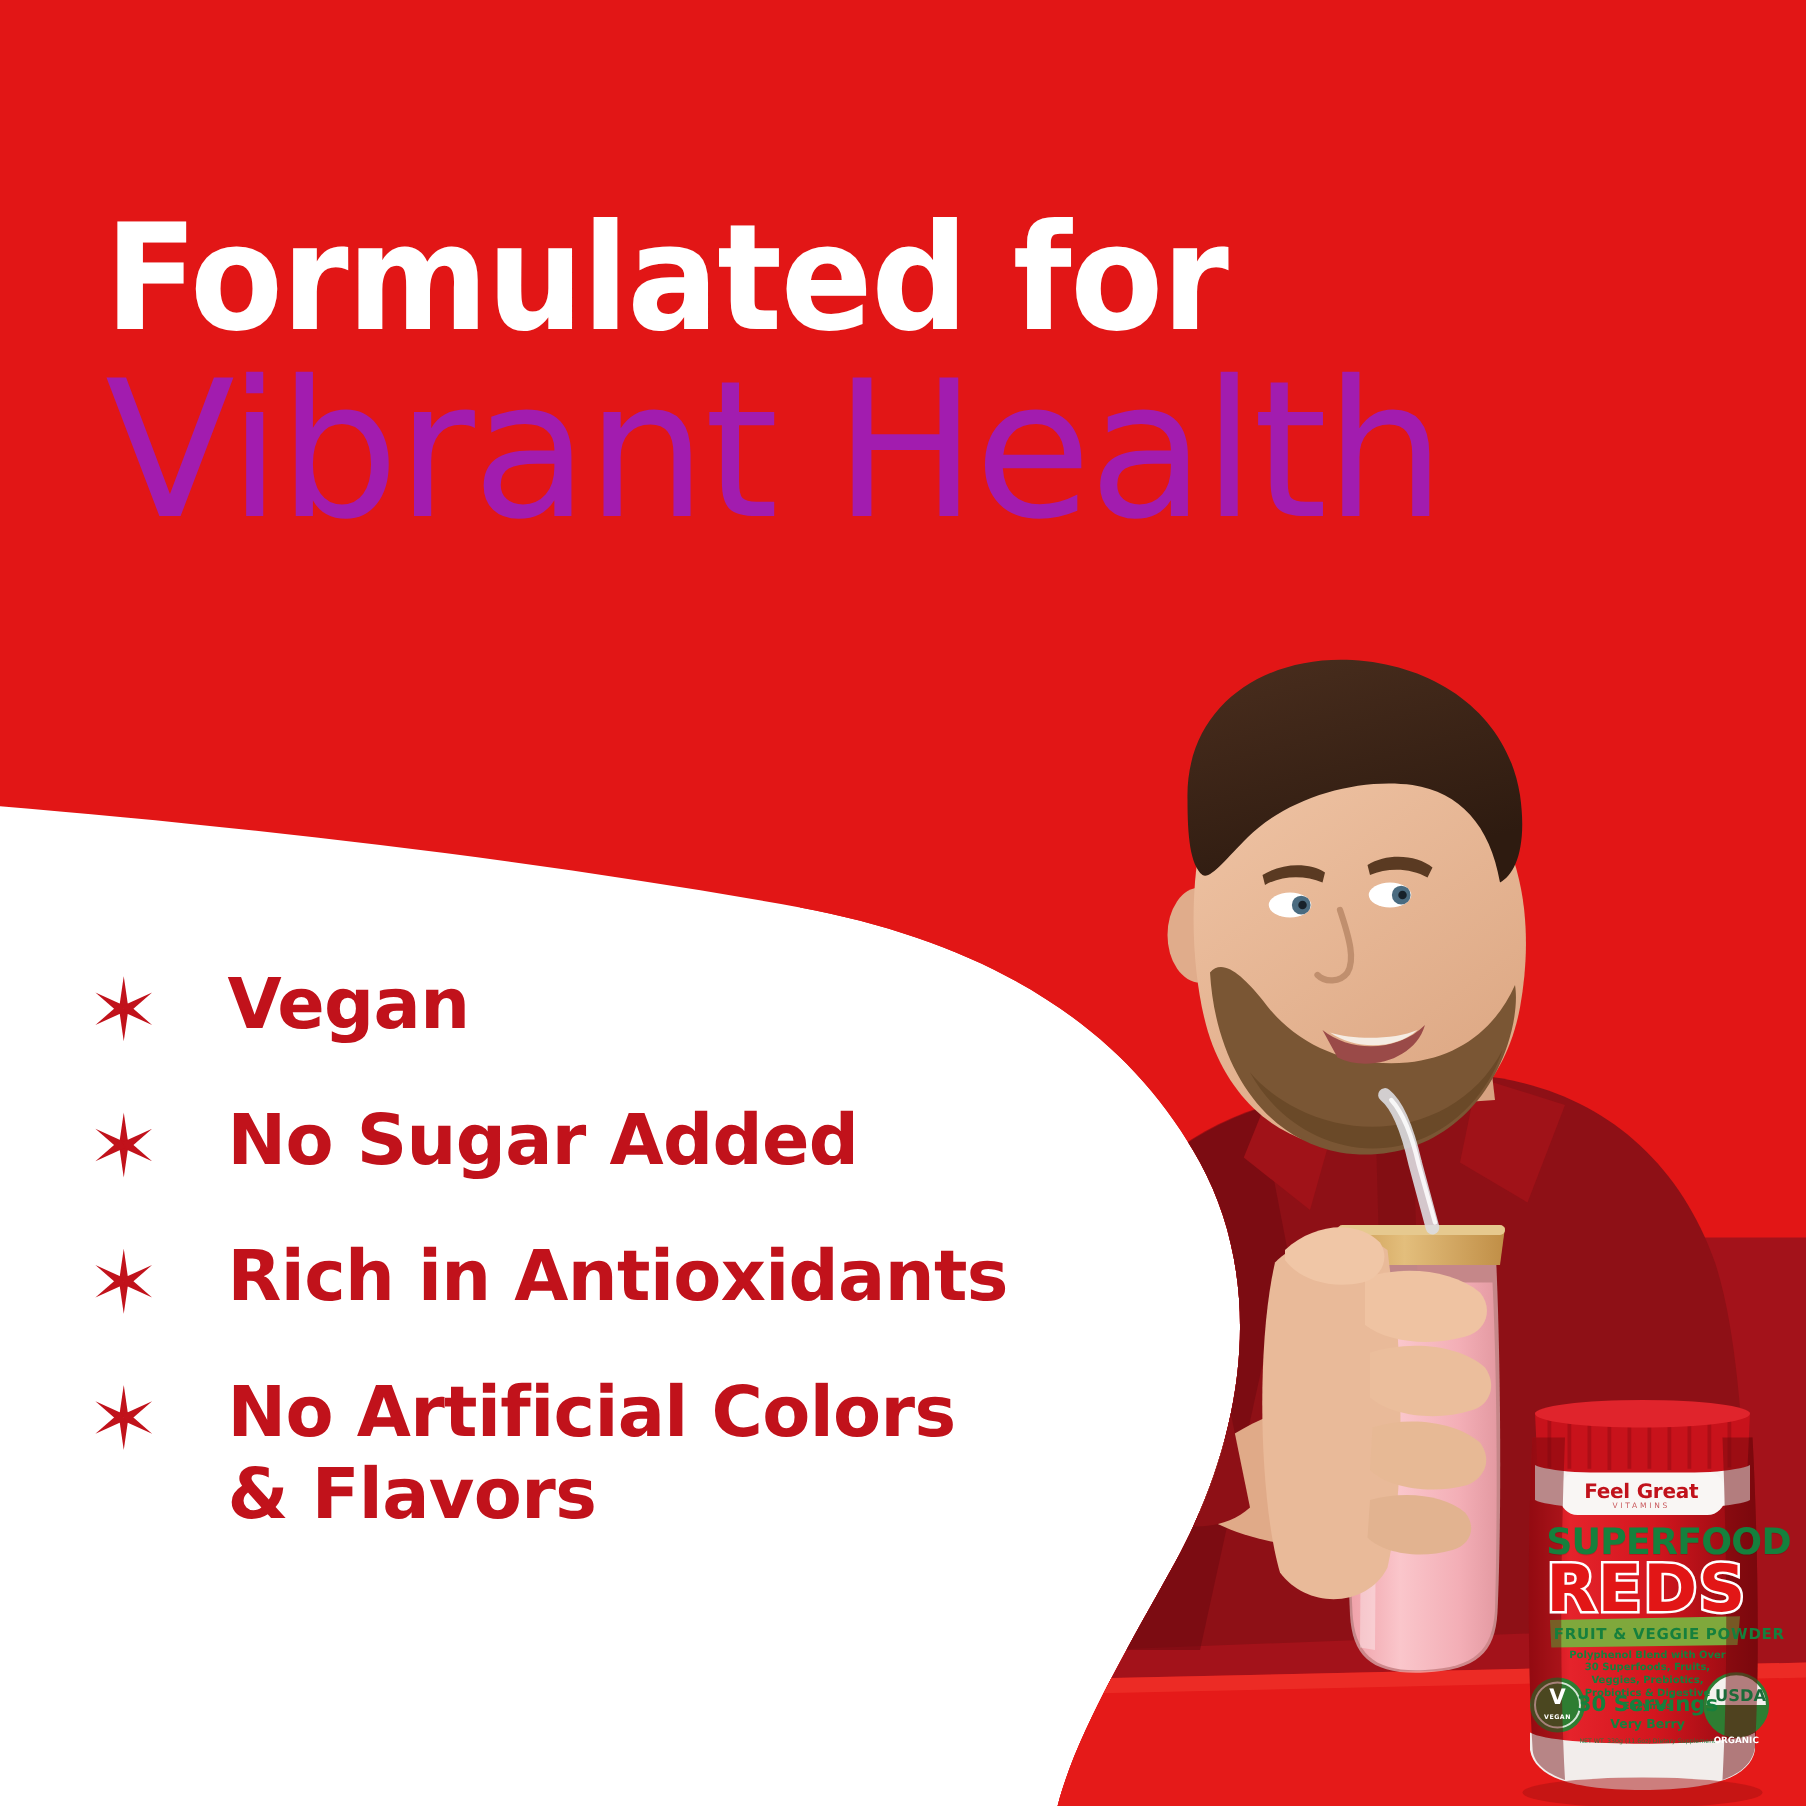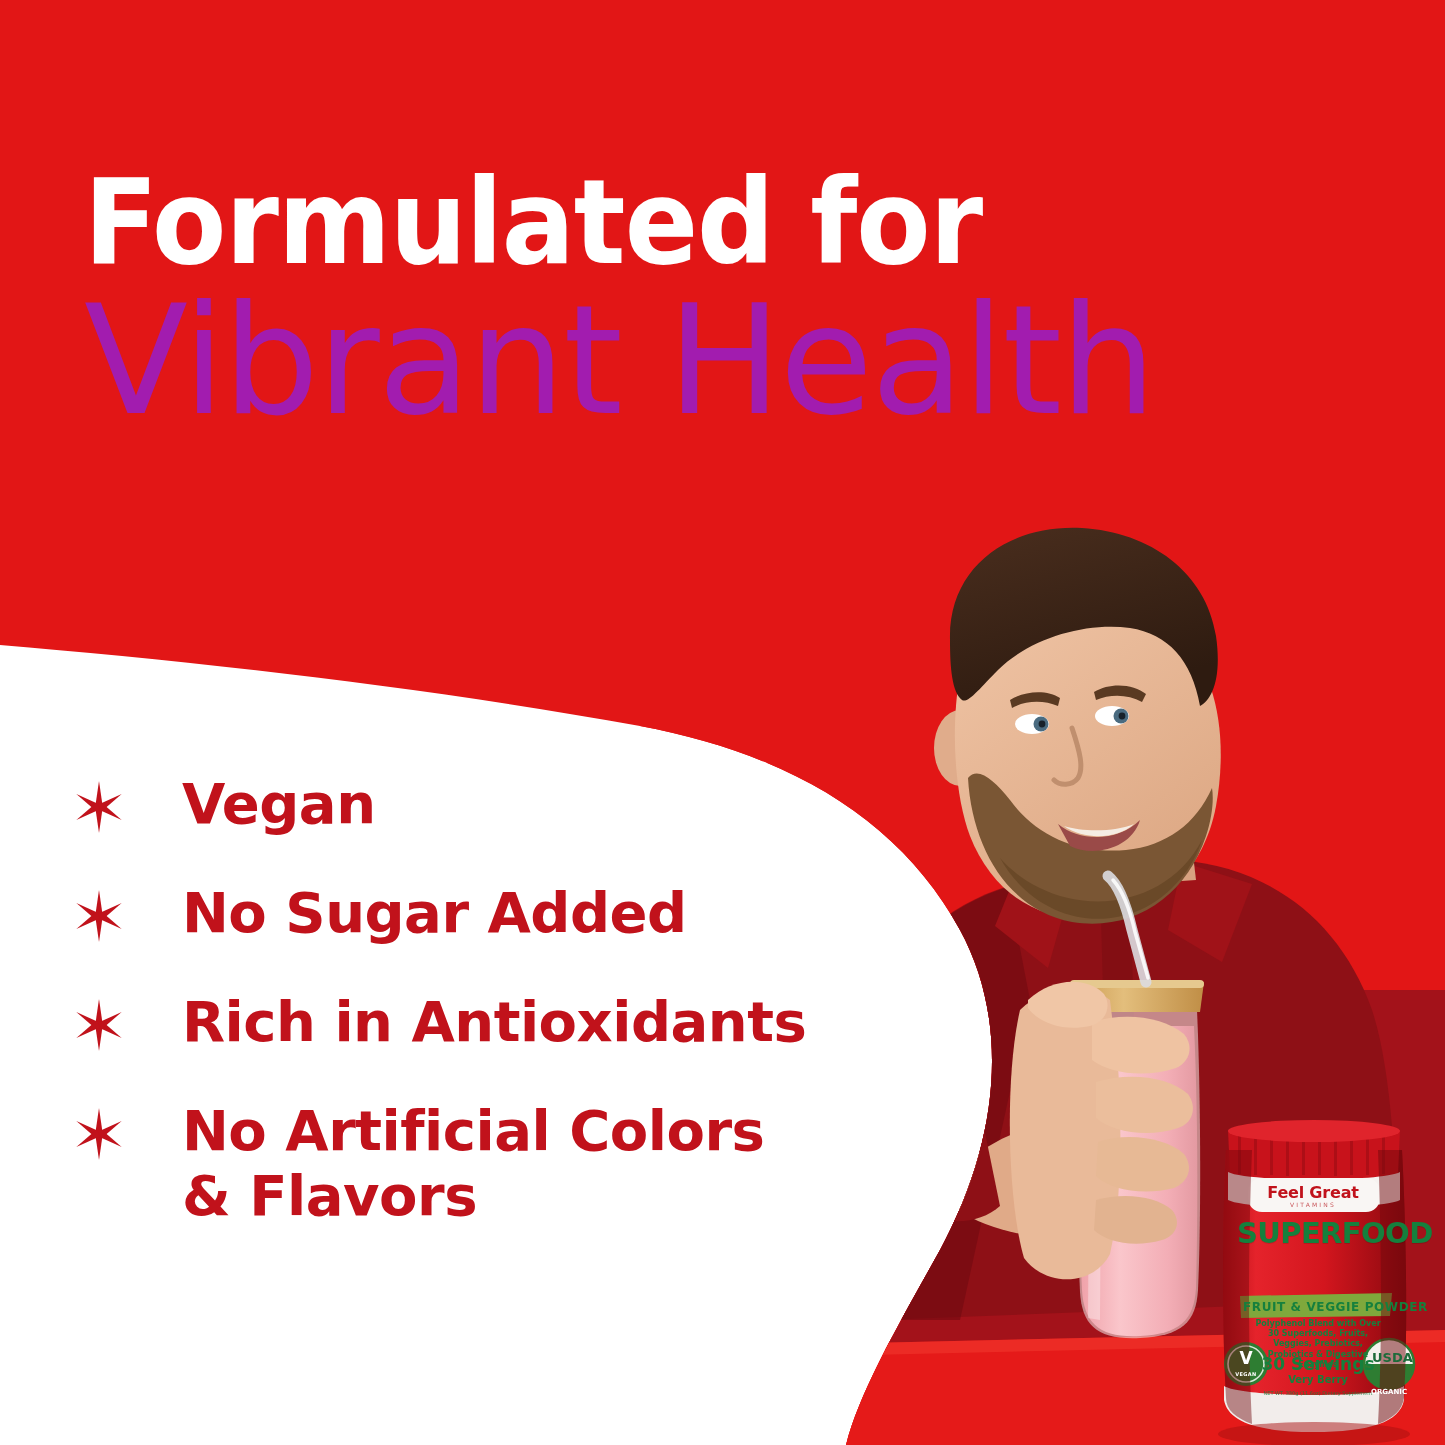--- a/index.html
+++ b/index.html
@@ -409,20 +409,21 @@
         <path d="M 1226,1150 L 1252,1150 C 1248,1250 1248,1350 1252,1424 C 1236,1418 1226,1410 1226,1398 C 1222,1330 1222,1226 1226,1150 Z" fill="#6F070C" opacity=".45"></path>
         <path d="M 1378,1150 L 1402,1150 C 1406,1226 1408,1330 1404,1398 C 1402,1410 1394,1418 1378,1424 C 1382,1350 1382,1250 1378,1150 Z" fill="#6F070C" opacity=".5"></path>
 
         <ellipse cx="1314" cy="1434" rx="96" ry="12" fill="#A8100F" opacity=".5"></ellipse>
       </g>
     </svg>
 
     <div class="jar-text jar-brand">Feel Great</div>
     <div class="jar-text jar-brand-sub">VITAMINS</div>
     <div class="jar-text jar-superfood">SUPERFOOD</div>
+    <div class="jar-text jar-reds">REDS</div>
     <div class="jar-text jar-fruitveg">FRUIT &amp; VEGGIE POWDER</div>
     <div class="jar-text jar-blurb">Polyphenol Blend with Over 30 Superfoods, Fruits, Veggies, Prebiotics, Probiotics &amp; Digestive Enzymes</div>
     <div class="jar-text jar-servings">30 Servings</div>
     <div class="jar-text jar-flavor">Very Berry</div>
     <div class="jar-text jar-netwt">NET WT. 330g (11.6oz) Dietary Supplement</div>
     <div class="badge-text badge-vegan-v">V</div>
     <div class="badge-text badge-vegan-label">VEGAN</div>
     <div class="badge-text badge-usda-1">USDA</div>
     <div class="badge-text badge-usda-2">ORGANIC</div>
   </div>

